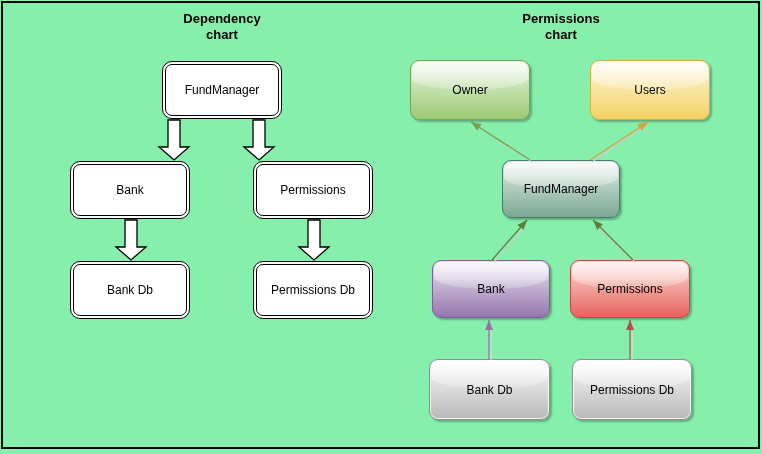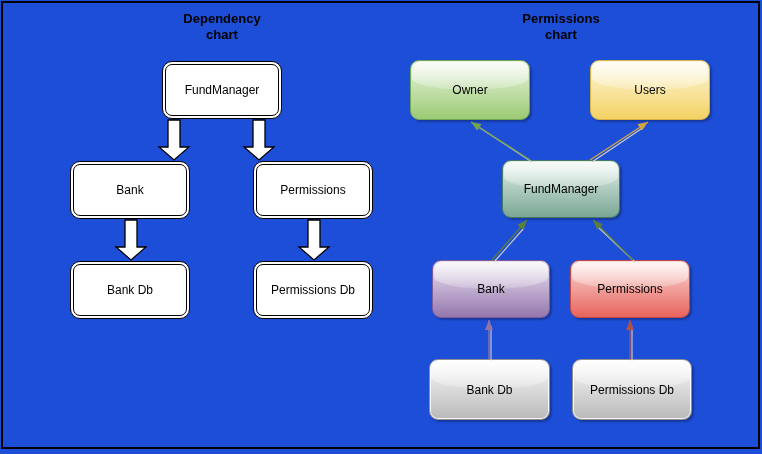--- a/index.html
+++ b/index.html
@@ -1,18 +1,18 @@
 <!DOCTYPE html>
 <html><head>
 <meta charset="utf-8">
 <style>
   html,body { margin:0; padding:0; background:#ffffff; }
   body { font-family:"Liberation Sans", sans-serif; }
   #canvas {
-    position:relative; width:762px; height:454px; background:#1d4ed8;
+    position:relative; width:762px; height:454px; background:#86efac;
     overflow:hidden;
   }
   #frame {
     position:absolute; left:1px; top:1px; width:755px; height:444px;
     border:2px solid #000000; pointer-events:none;
   }
   .chart-title {
     position:absolute; width:200px; text-align:center;
     font-size:13px; font-weight:bold; line-height:16px; color:#000;
   }

